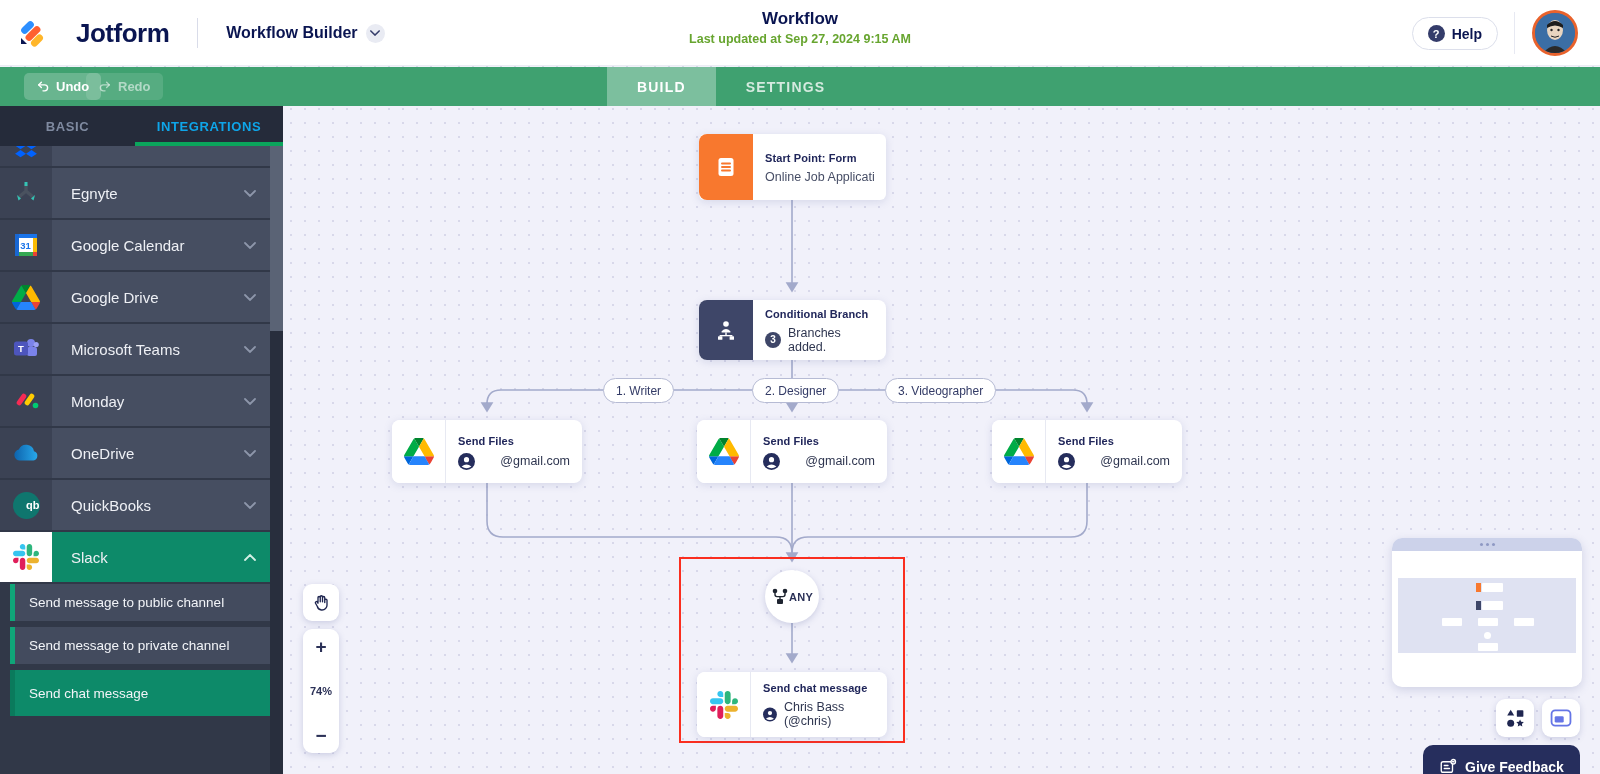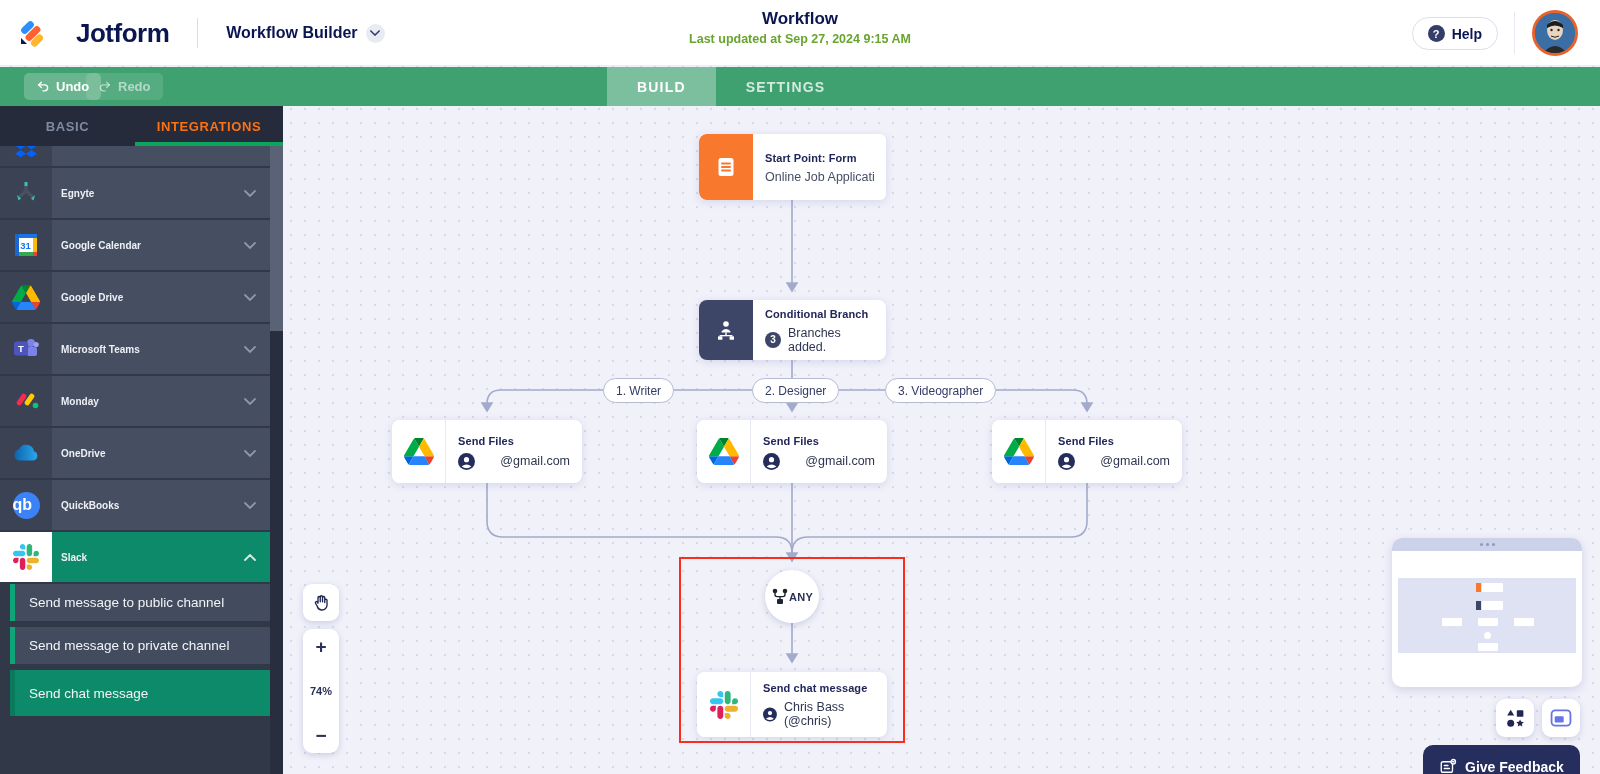--- a/index.html
+++ b/index.html
@@ -64,38 +64,38 @@
   .tb-tab { height:39px; display:flex; align-items:center; padding:0 30px; font-size:14px; font-weight:600;
     letter-spacing:1.2px; color:rgba(255,255,255,.78); cursor:pointer; }
   .tb-tab.active { background:rgba(255,255,255,.32); color:#fff; }
 
   
   .sidebar { position:absolute; left:0; top:106px; width:283px; bottom:0; background:#313848; z-index:9; }
   .sb-tabs { display:flex; height:40px; background:#252b3a; }
   .sb-tab { display:flex; align-items:center; justify-content:center; font-size:13px; font-weight:700;
     letter-spacing:.6px; color:#7f8aa0; cursor:pointer; position:relative; }
   .sb-tab.basic { width:135px; }
-  .sb-tab.integrations { width:148px; color:#f97316; }
+  .sb-tab.integrations { width:148px; color:#0ea5e9; }
   .sb-tab.integrations::after { content:""; position:absolute; left:0; right:0; bottom:0; height:4px; background:#0ba55c; }
   .sb-scroll { position:absolute; left:270px; top:40px; width:13px; bottom:0; background:#282e3d; }
   .sb-thumb { position:absolute; left:0; top:0; width:13px; height:185px; background:#5a6375; }
   .sb-list { width:270px; }
   .sb-row { display:flex; align-items:center; height:50px; background:#464e61; margin-bottom:2px; cursor:pointer; }
   .sb-row.partial { height:20px; margin-top:0; overflow:hidden; align-items:flex-start; }
   .sb-icon-col { width:52px; height:100%; background:#3b4254; display:flex; align-items:center; justify-content:center; flex:none; }
-  .sb-label { font-size:10px; color:#eef0f5; margin-left:9px; flex:1;font-weight:bold; }
+  .sb-label { font-size:15px; color:#eef0f5; margin-left:19px; flex:1; }
   .sb-chev { margin-right:14px; display:flex; }
   .sb-row.slack-row { background:#0d8a69; }
   .sb-row.slack-row .sb-icon-col { background:#fff; }
   .sub-row { margin:0 0 6px 10px; width:260px; height:37px; background:#434b5e; border-left:5px solid #10a578;
     display:flex; align-items:center; padding-left:14px; font-size:13.5px; color:#f2f4f8; cursor:pointer; }
   .sub-row.active { background:#0d8a69; border-left-color:#0a male7a5c; height:46px; border-left-color:#0a7a5c; }
   .gcal-ic { position:relative; width:26px; height:26px; }
-  .qb-circle { width:27px; height:27px; border-radius:50%; background:#3b82f6; color:#fff; font-weight:700; font-size:16px;
-    display:flex; align-items:center; justify-content:flex-start; }
+  .qb-circle { width:27px; height:27px; border-radius:50%; background:#0f766e; color:#fff; font-weight:700; font-size:11px;
+    display:flex; align-items:center; justify-content:flex-end; }
   .ml-sq { width:27px; height:27px; border-radius:6px; background:#0fbf5f; color:#fff; font-weight:700; font-size:10px;
     display:flex; align-items:center; justify-content:center; }
 
   
   .hand-btn { position:absolute; left:303px; top:584px; width:36px; height:37px; background:#fff; border-radius:9px;
     box-shadow:0 2px 6px rgba(90,100,160,.25); display:flex; align-items:center; justify-content:center; z-index:4; cursor:pointer; }
   .zoom-pill { position:absolute; left:303px; top:629px; width:36px; height:124px; background:#fff; border-radius:9px;
     box-shadow:0 2px 6px rgba(90,100,160,.25); display:flex; flex-direction:column; align-items:center;
     justify-content:space-between; padding:8px 0; z-index:4; }
   .zoom-btn { font-size:19px; color:#2b3157; font-weight:600; cursor:pointer; line-height:1; }

